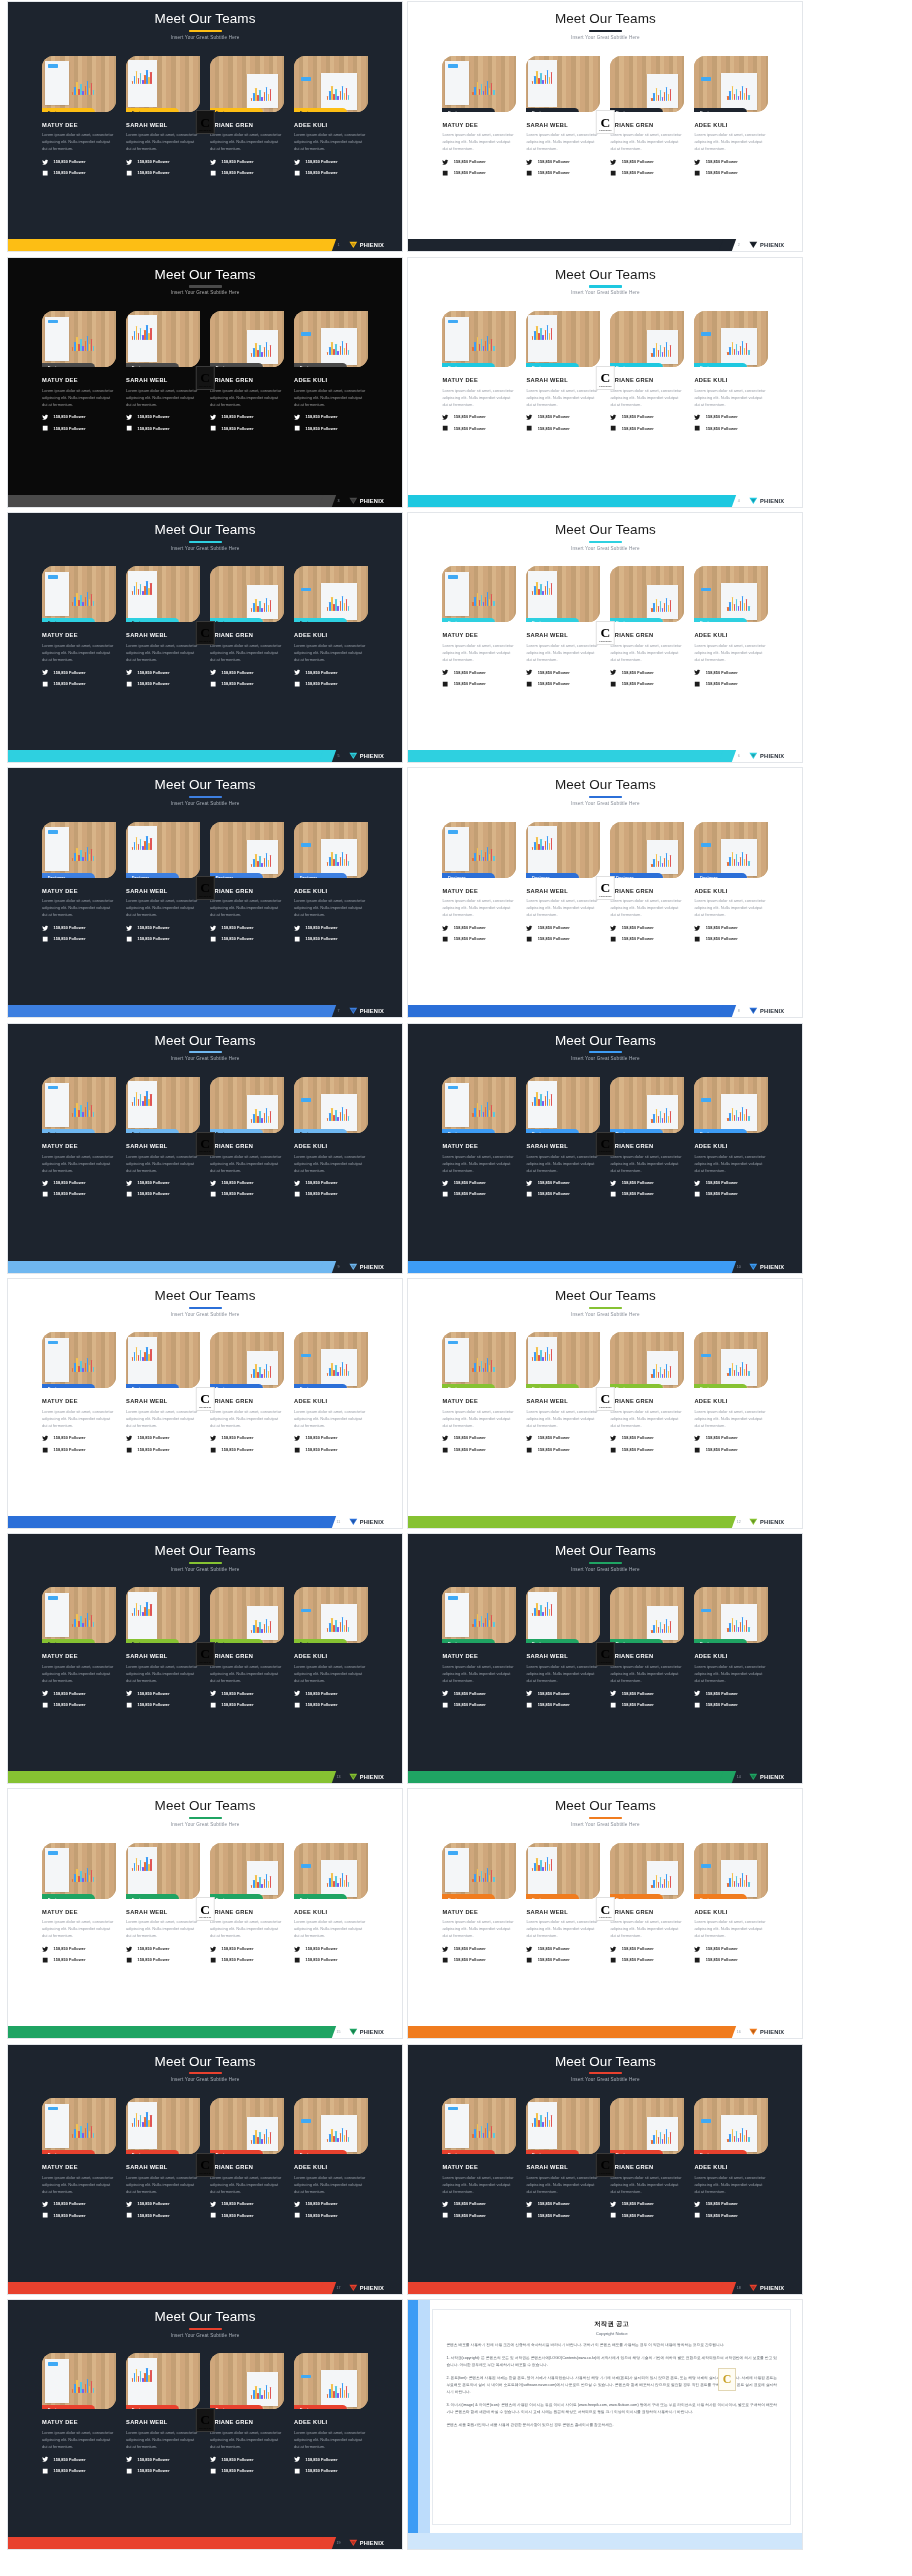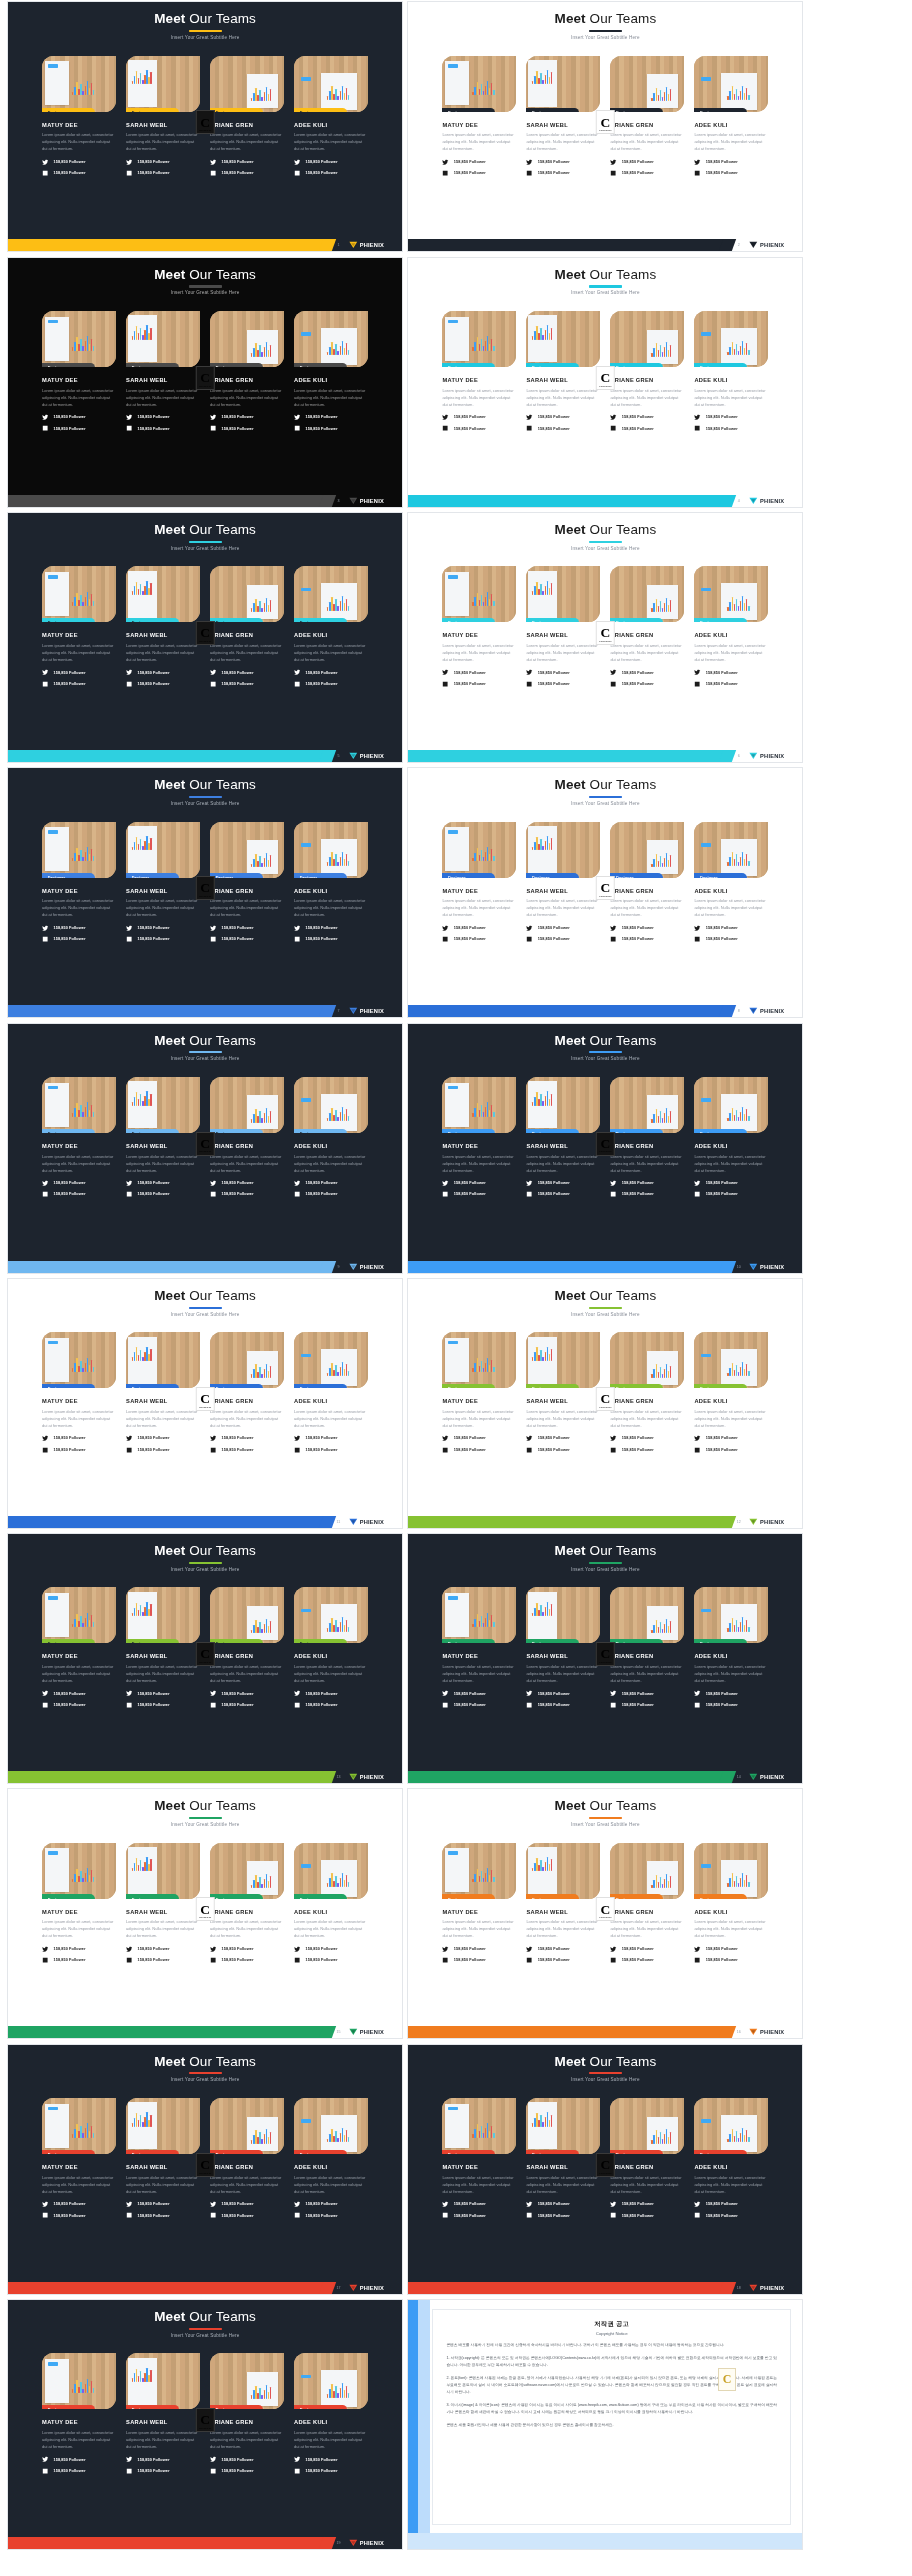--- a/index.html
+++ b/index.html
@@ -4,21 +4,21 @@
 <style>
   *{box-sizing:border-box;margin:0;padding:0}
   body{width:912px;background:#ffffff;font-family:"Liberation Sans",sans-serif;-webkit-font-smoothing:antialiased}
   .sheet{width:912px;display:flex;flex-wrap:wrap;}
   .slide{width:396px;height:251px;margin:1.4px 4.3px 2.9px 7.1px;position:relative;overflow:hidden;border:0.7px solid #e3e6ea;}
   .slide.r{margin-left:0;margin-right:7.1px}
   .slide .inner{position:absolute;inset:0;display:flex;flex-direction:column}
   
   .hdr{padding-top:10px;text-align:center;flex:0 0 auto}
   .ttl{font-size:13.5px;letter-spacing:0.1px;line-height:1.1}
-  .ttl b{font-weight:700}
+  .ttl b{font-weight:400}
   .ttl span{font-weight:300}
   .ul{width:33px;height:2.1px;margin:2.9px auto 0;border-radius:0.7px}
   .sub{font-size:4.6px;margin-top:2.9px;letter-spacing:0.2px;opacity:.85}
   
   .cards{flex:1 1 auto;display:flex;justify-content:center;align-items:flex-start;gap:10px;padding:15.7px 18.5px 0}
   .card{width:74px;position:relative}
   .photo{width:74px;height:56px;border-radius:11.4px 0 11.4px 0;overflow:hidden;position:relative;background:#c9a879}
   .badge{position:absolute;left:0;bottom:-5px;width:53px;height:9.3px;border-radius:0 5px 5px 0;font-size:3.9px;color:#fff;
          display:flex;align-items:center;padding-left:5.7px;letter-spacing:0.1px;font-weight:600;z-index:3}
   .cname{font-size:5.7px;font-weight:700;letter-spacing:0.3px;margin-top:10px}

